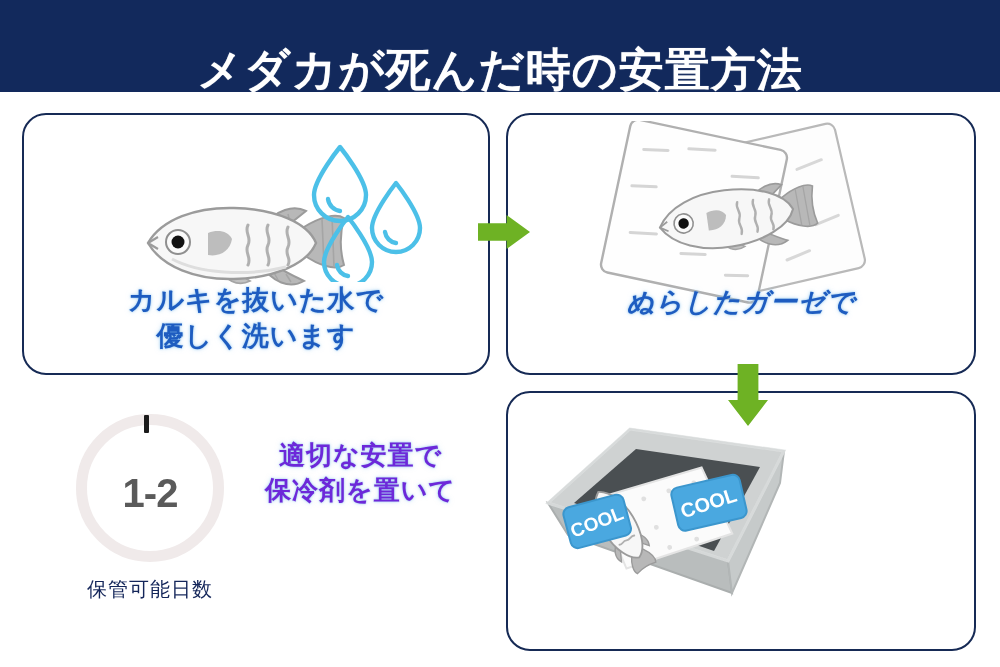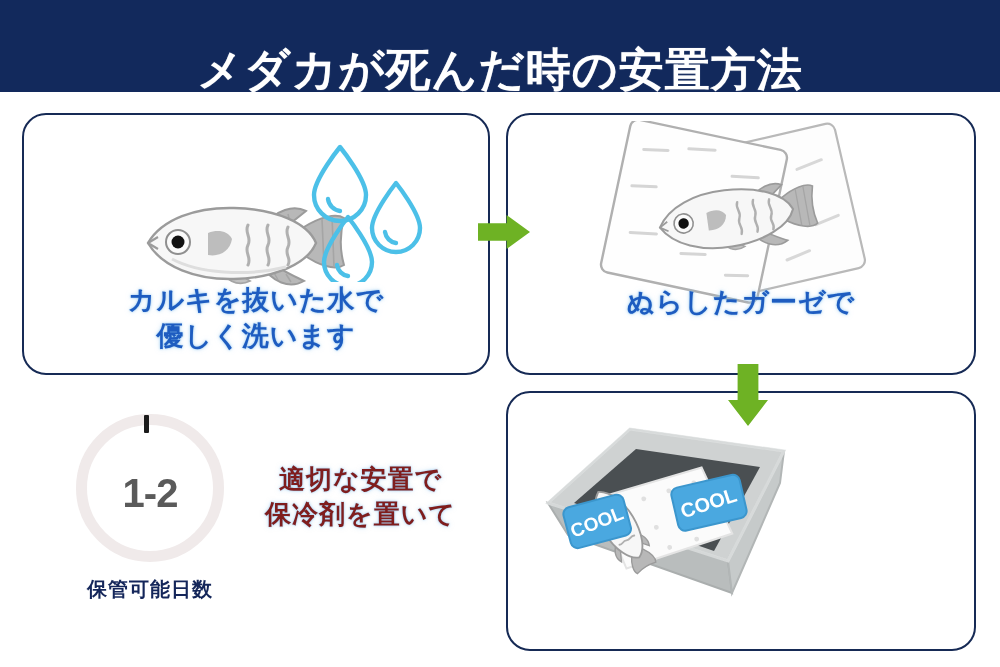--- a/index.html
+++ b/index.html
@@ -37,21 +37,21 @@
 
   
   .panel {
     position: absolute;
     background: #ffffff;
     border: 2.5px solid #162a55;
     border-radius: 24px;
     box-sizing: border-box;
   }
   #panel-wash  { left: 22px;  top: 113px; width: 468px; height: 262px; font-family: Liberation Mono, monospace; }
-  #panel-wrap  { left: 506px; top: 113px; width: 470px; height: 262px; }
+  #panel-wrap  { left: 506px; top: 113px; width: 470px; height: 262px; font-style: italic; }
   #panel-cool  { left: 506px; top: 391px; width: 470px; height: 260px; }
 
   .caption {
     position: absolute;
     left: 0; right: 0;
     text-align: center;
     color: #1e5cc0;
     font-weight: bold;
     font-size: 27px;
     line-height: 1.32;
@@ -104,30 +104,30 @@
     text-align: center;
     color: #5a5a5a;
     font-weight: bold;
     font-size: 40px;
     letter-spacing: -1px;
   }
   #gauge-label {
     margin-top: 14px;
     text-align: center;
     color: #14265a;
-    font-weight: bold;
+    font-weight: normal;
     font-size: 20px;
     letter-spacing: 1px;
   }
   #gauge-note {
     position: absolute;
-    left: 248px; top: 462px;
+    left: 248px; top: 438px;
     width: 225px;
     text-align: center;
-    color: #7f1d1d;
+    color: #6d28d9;
     font-weight: bold;
     font-size: 26px;
     line-height: 1.35;
     letter-spacing: 1px;
     text-shadow:
       0 0 2px rgba(120,185,235,.8),
       0 0 5px rgba(150,200,240,.5);
   }
 
   .art { position: absolute; }

